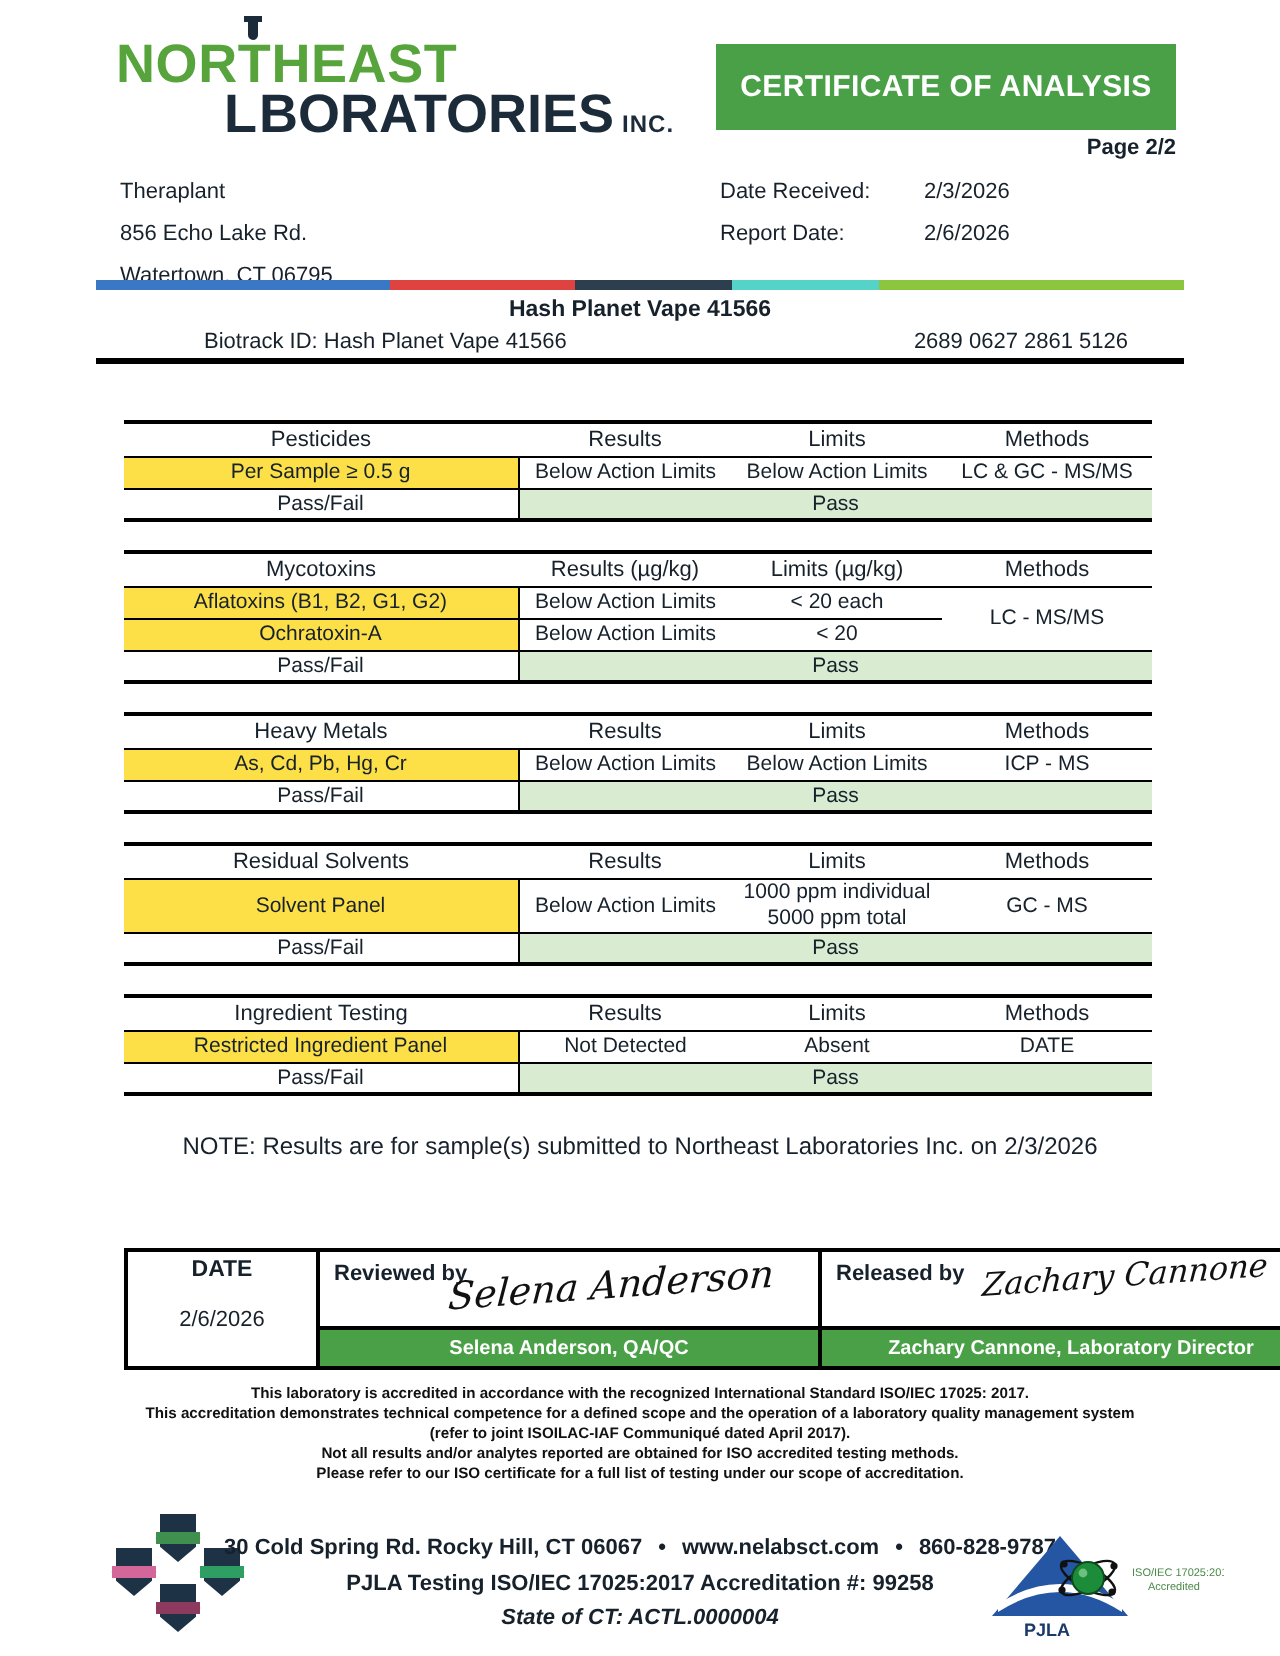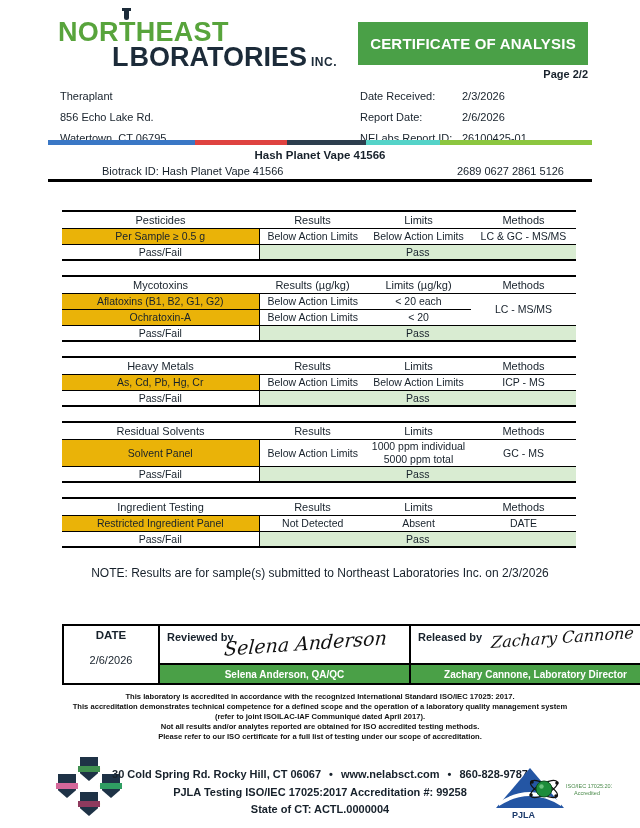--- a/index.html
+++ b/index.html
@@ -49,21 +49,21 @@
   .tables-col { position:absolute; left:62px; top:210px; width:514px; }
   table.test-table { border-collapse:collapse; width:514px; margin-bottom:14px;
     border-top:2.5px solid #000; border-bottom:2.5px solid #000; font-size:10.5px; table-layout:fixed; }
   table.test-table col.c1 { width:197px; }
   table.test-table col.c2 { width:107px; }
   table.test-table col.c3 { width:105px; }
   table.test-table col.c4 { width:105px; }
   table.test-table th { font-weight:normal; font-size:11px; height:17px; border-bottom:1.5px solid #000; text-align:center; }
   table.test-table td { height:16px; text-align:center; vertical-align:middle; }
   table.test-table .data-row td { border-bottom:1.5px solid #000; }
-  table.test-table td.analyte { background:#eab308; border-right:1.5px solid #000; }
+  table.test-table td.analyte { background:#fde047; border-right:1.5px solid #000; }
   table.test-table td.passfail { background:#ffffff; border-right:1.5px solid #000; }
   table.test-table td.pass-cell { background:#d9ecd2; }
   table.test-table td.methods-span { border-bottom:1.5px solid #000; }
   .limits-two-line div { line-height:13px; }
   .tall td { height:32px; }
 
   
   .note-line { position:absolute; left:0; top:566px; width:640px; text-align:center; font-size:12px; }
 
   
@@ -85,21 +85,21 @@
 
   
   .accreditation { position:absolute; left:40px; top:692px; width:560px; text-align:center;
                    font-size:7.6px; line-height:10px; font-weight:600; color:#111; }
 
   
   .footer-text { position:absolute; left:0; top:768px; width:640px; text-align:center; font-weight:600; }
   .footer-line1 { font-size:11px; margin-bottom:6px; }
   .footer-line1 .dot { margin:0 8px; }
   .footer-line2 { font-size:11px; margin-bottom:5px; }
-  .footer-line3 { font-size:11px; }
+  .footer-line3 { font-size:11px;font-style:italic; }
 
   .badges { position:absolute; left:56px; top:756px; width:66px; height:64px; }
   .badge { position:absolute; width:22px; height:26px; }
   .badge .diamond { position:absolute; left:3px; top:5px; width:16px; height:16px; background:#c9a84c; transform:rotate(45deg); }
   .badge .shield { position:absolute; left:2px; top:1px; width:18px; height:24px; background:#1e3246;
                    clip-path:polygon(0 0,100% 0,100% 68%,50% 100%,0 68%); }
   .badge .ribbon { position:absolute; top:10px; left:0; right:0; height:6px; z-index:2; }
   .badge-top { left:22px; top:0; }
   .badge-left { left:0px; top:17px; }
   .badge-right { left:44px; top:17px; }
@@ -146,24 +146,20 @@
     <div>Watertown, CT 06795</div>
   </div>
   <div class="report-info">
     <div class="report-row">
       <span class="lbl">Date Received:</span>
       <span class="val">2/3/2026</span>
     </div>
     <div class="report-row">
       <span class="lbl">Report Date:</span>
       <span class="val">2/6/2026</span>
-    </div>
-    <div class="report-row">
-      <span class="lbl">NELabs Report ID:</span>
-      <span class="val">26100425-01</span>
     </div>
   </div>
 
   <div class="sample-block">
     <div class="color-bar"></div>
     <div class="sample-title">Hash Planet Vape 41566</div>
     <div class="biotrack-row">
       <span>Biotrack ID:  Hash Planet Vape 41566</span>
       <span>2689 0627 2861 5126</span>
     </div>

